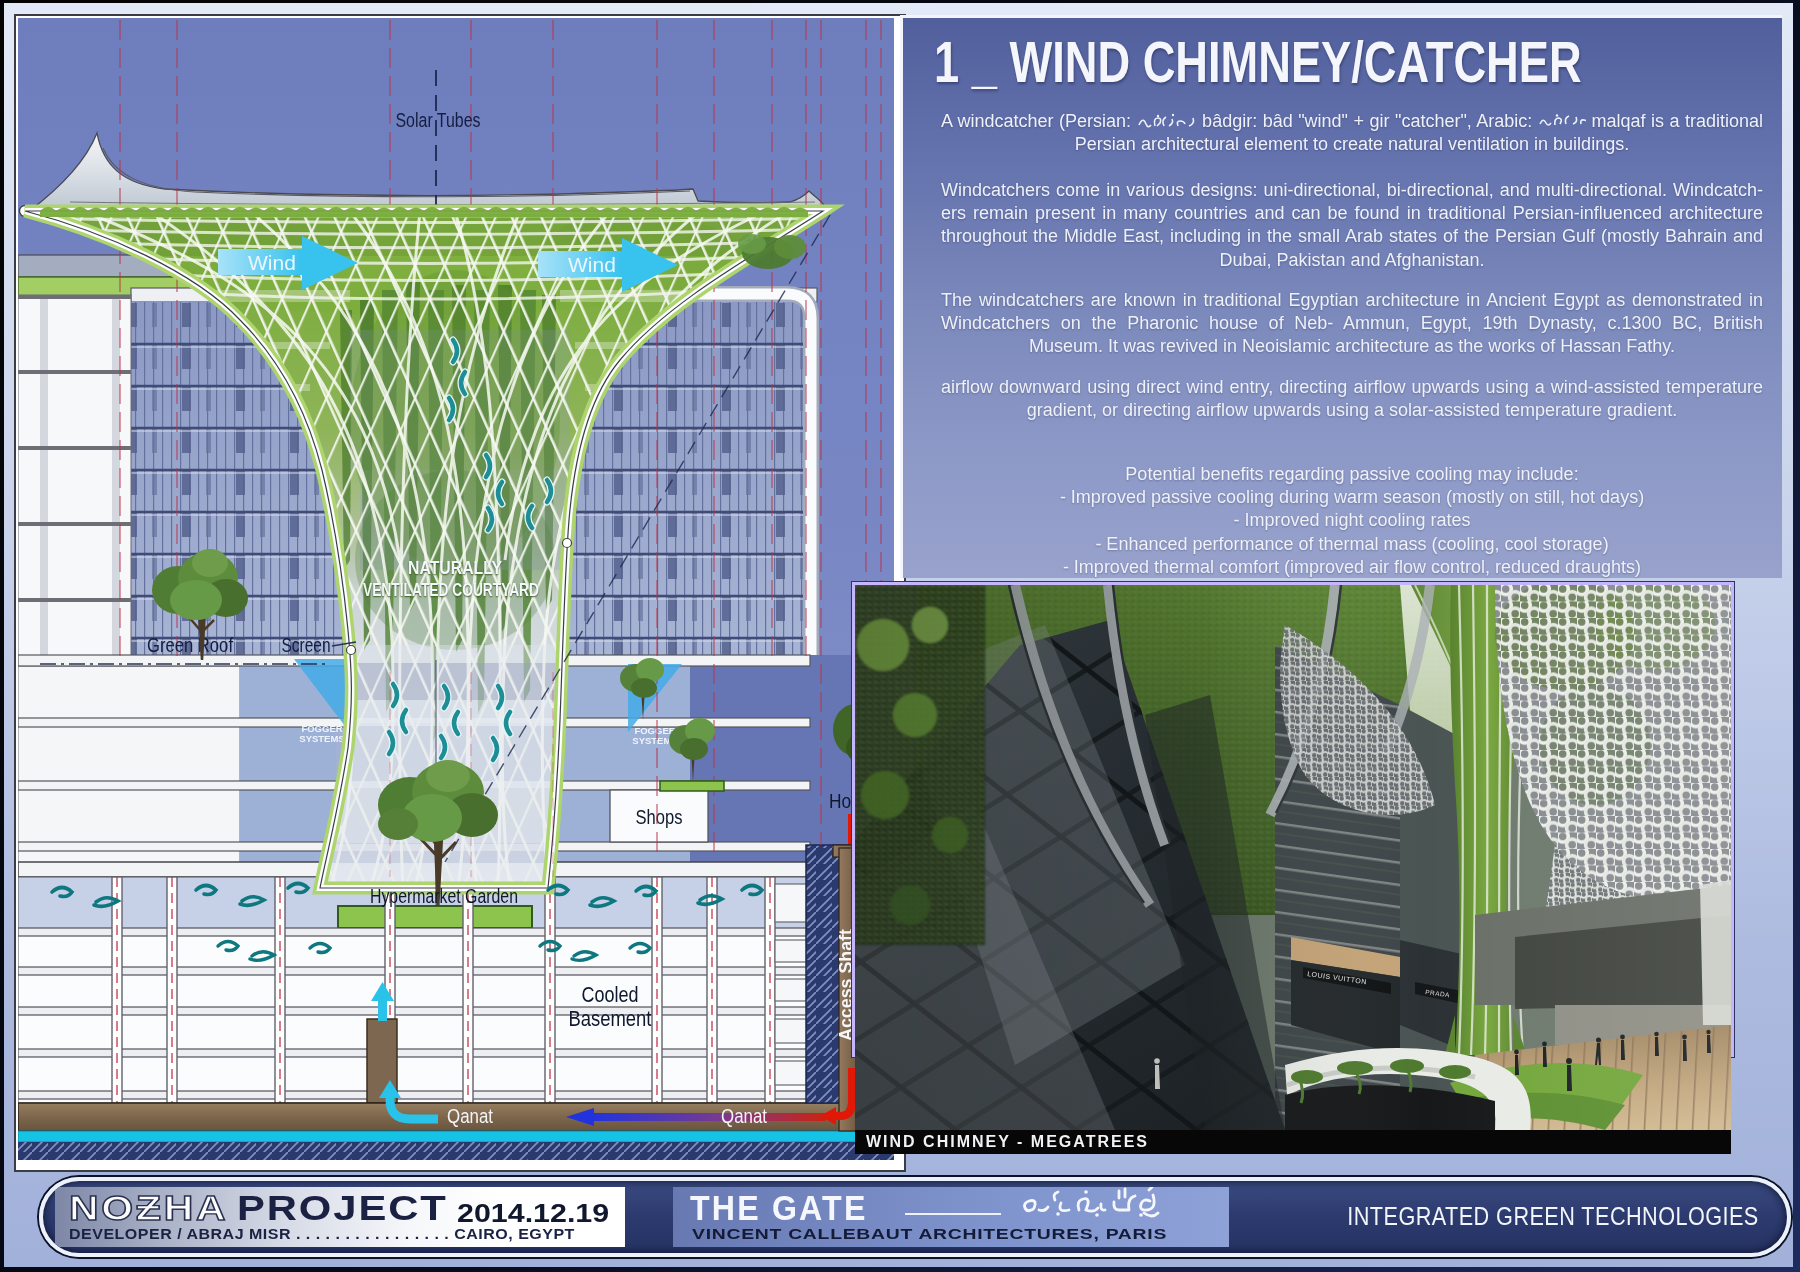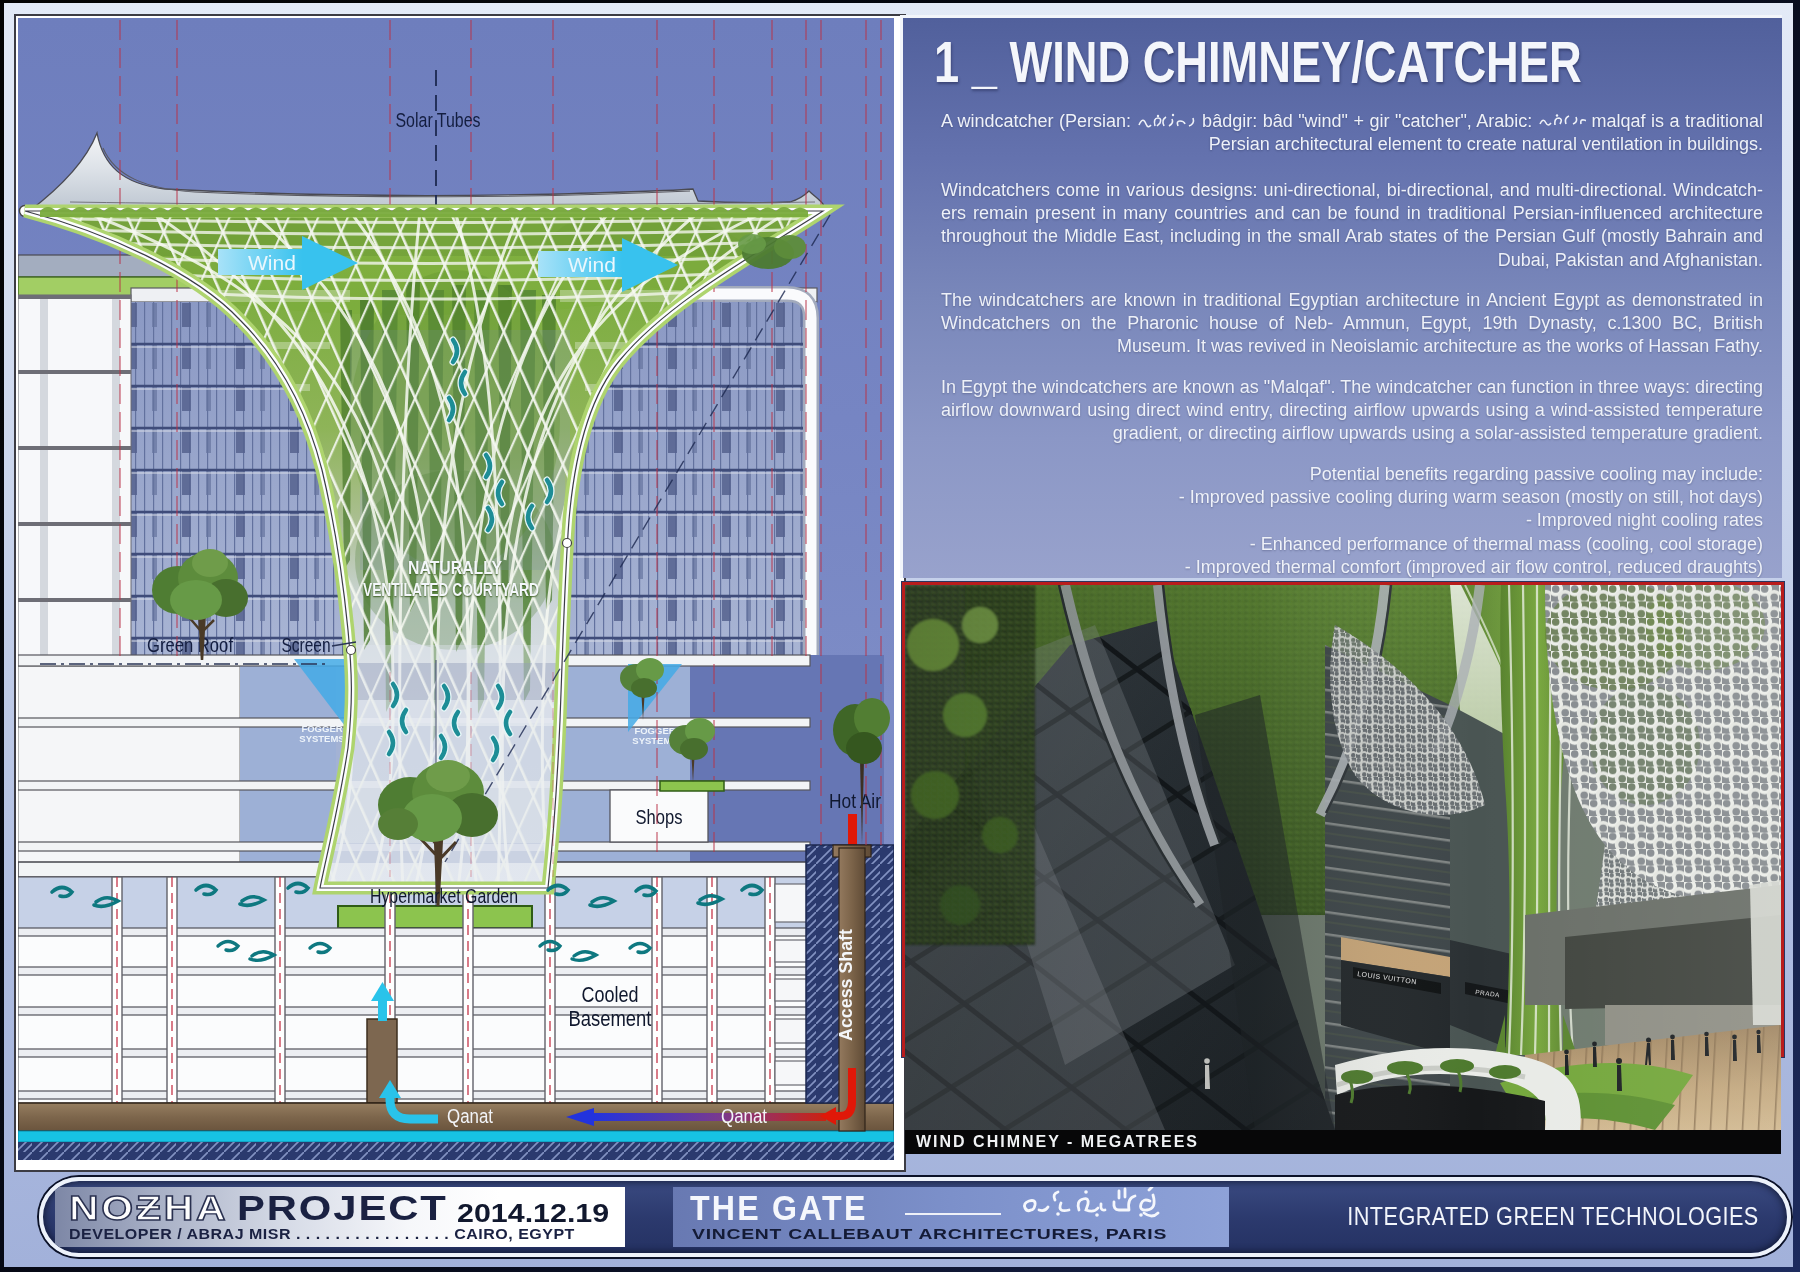--- a/index.html
+++ b/index.html
@@ -6,31 +6,31 @@
 body{width:1800px;height:1272px;font-family:"Liberation Sans",sans-serif;position:relative;
 background:linear-gradient(135deg,#040404 0%,#070b1a 55%,#1d2b5e 100%);overflow:hidden;}
 #mat{position:absolute;left:4px;top:3px;width:1789px;height:1264px;
 background:linear-gradient(180deg,#e3eaf7 0%,#c9d4ec 40%,#adbbe0 75%,#a2b1da 100%);}
 #leftpanel{position:absolute;left:14px;top:14px;width:884px;height:1150px;background:#fff;
 border:2px solid #3c3c44;padding:2px;}
 #righttext{position:absolute;left:900px;top:15px;width:882px;height:563px;
 border-left:3px solid #f2f5fb;border-top:3px solid #f2f5fb;
 background:linear-gradient(180deg,#51609c 0%,#6472ae 25%,#7987ba 50%,#8b97c6 75%,#98a2cc 100%);
 box-sizing:border-box;color:#f2f4fa;}
-#phototile{position:absolute;left:902px;top:582px;width:882px;height:475px;background:#b91c1c;
+#phototile{position:absolute;left:852px;top:582px;width:882px;height:475px;background:#c4b5fd;
 box-shadow:0 0 0 1px #2a3660;padding:3px;box-sizing:border-box;}
 #footer{position:absolute;left:39px;top:1177px;width:1752px;height:80px;border-radius:42px;
 background:linear-gradient(180deg,#3a4a80 0%,#2c3a6e 50%,#253263 100%);
 border:4px solid #edf2fa;box-shadow:0 0 0 2px #0c1228, inset 0 0 8px #0c1228;box-sizing:border-box;overflow:hidden;}
 #rtitle{font-size:58px;font-weight:bold;letter-spacing:0px;color:#f4f6fb;position:absolute;left:31px;top:10px;
 text-shadow:1px 2px 3px rgba(20,25,60,.45);white-space:nowrap;transform:scaleX(0.78);transform-origin:0 0;}
 .rp{font-size:18px;line-height:23.2px;color:#eef1f8;position:absolute;left:31px;width:822px;
 text-shadow:0 1px 2px rgba(20,25,60,.3);margin:7px;}
 .jl{text-align:justify;text-align-last:justify;}
-.ll{text-align:right;}
+.ll{text-align:center;}
 .arw{display:inline-block;vertical-align:-2px;}
 #p1{top:85px;} #p2{top:154px;} #p3{top:264px;} #p4{top:351px;} #p5{top:438px;}
 #fplate{position:absolute;left:12px;top:6px;width:570px;height:60px;
 background:linear-gradient(90deg,#7d87a6 0%,#a8b0c6 18%,#d5dae6 40%,#f6f7fa 62%,#ffffff 78%);}
 #fnz{position:absolute;left:0;top:0;white-space:nowrap;}
 #nozha{position:absolute;left:14px;top:2px;font-size:44px;font-weight:bold;color:#fdfdfd;
 letter-spacing:3px;transform:scale(0.93,0.78);transform-origin:0 0;-webkit-text-stroke:1.8px #2a3150;}
 #project{position:absolute;left:182px;top:2px;font-size:44px;font-weight:bold;color:#1a2142;
 letter-spacing:2px;transform:scale(0.95,0.78);transform-origin:0 0;}
 #fdate{position:absolute;left:402px;top:11px;font-size:32px;font-weight:bold;color:#11182e;
@@ -581,21 +581,20 @@
 <div class="ll">Dubai, Pakistan and Afghanistan.</div>
 </div>
 
 <div class="rp" id="p3">
 <div class="jl">The windcatchers are known in traditional Egyptian architecture in Ancient Egypt as demonstrated in</div>
 <div class="jl">Windcatchers on the Pharonic house of Neb- Ammun, Egypt, 19th Dynasty, c.1300 BC, British</div>
 <div class="ll">Museum. It was revived in Neoislamic architecture as the works of Hassan Fathy.</div>
 </div>
 
 <div class="rp" id="p4">
-<div class="jl" style="word-spacing:-0.35px">In Egypt the windcatchers are known as "Malqaf". The windcatcher can function in three ways: directing</div>
 <div class="jl">airflow downward using direct wind entry, directing airflow upwards using a wind-assisted temperature</div>
 <div class="ll">gradient, or directing airflow upwards using a solar-assisted temperature gradient.</div>
 </div>
 
 <div class="rp" id="p5">
 <div class="ll">Potential benefits regarding passive cooling may include:</div>
 <div class="ll">- Improved passive cooling during warm season (mostly on still, hot days)</div>
 <div class="ll">- Improved night cooling rates</div>
 <div class="ll">- Enhanced performance of thermal mass (cooling, cool storage)</div>
 <div class="ll">- Improved thermal comfort (improved air flow control, reduced draughts)</div>

